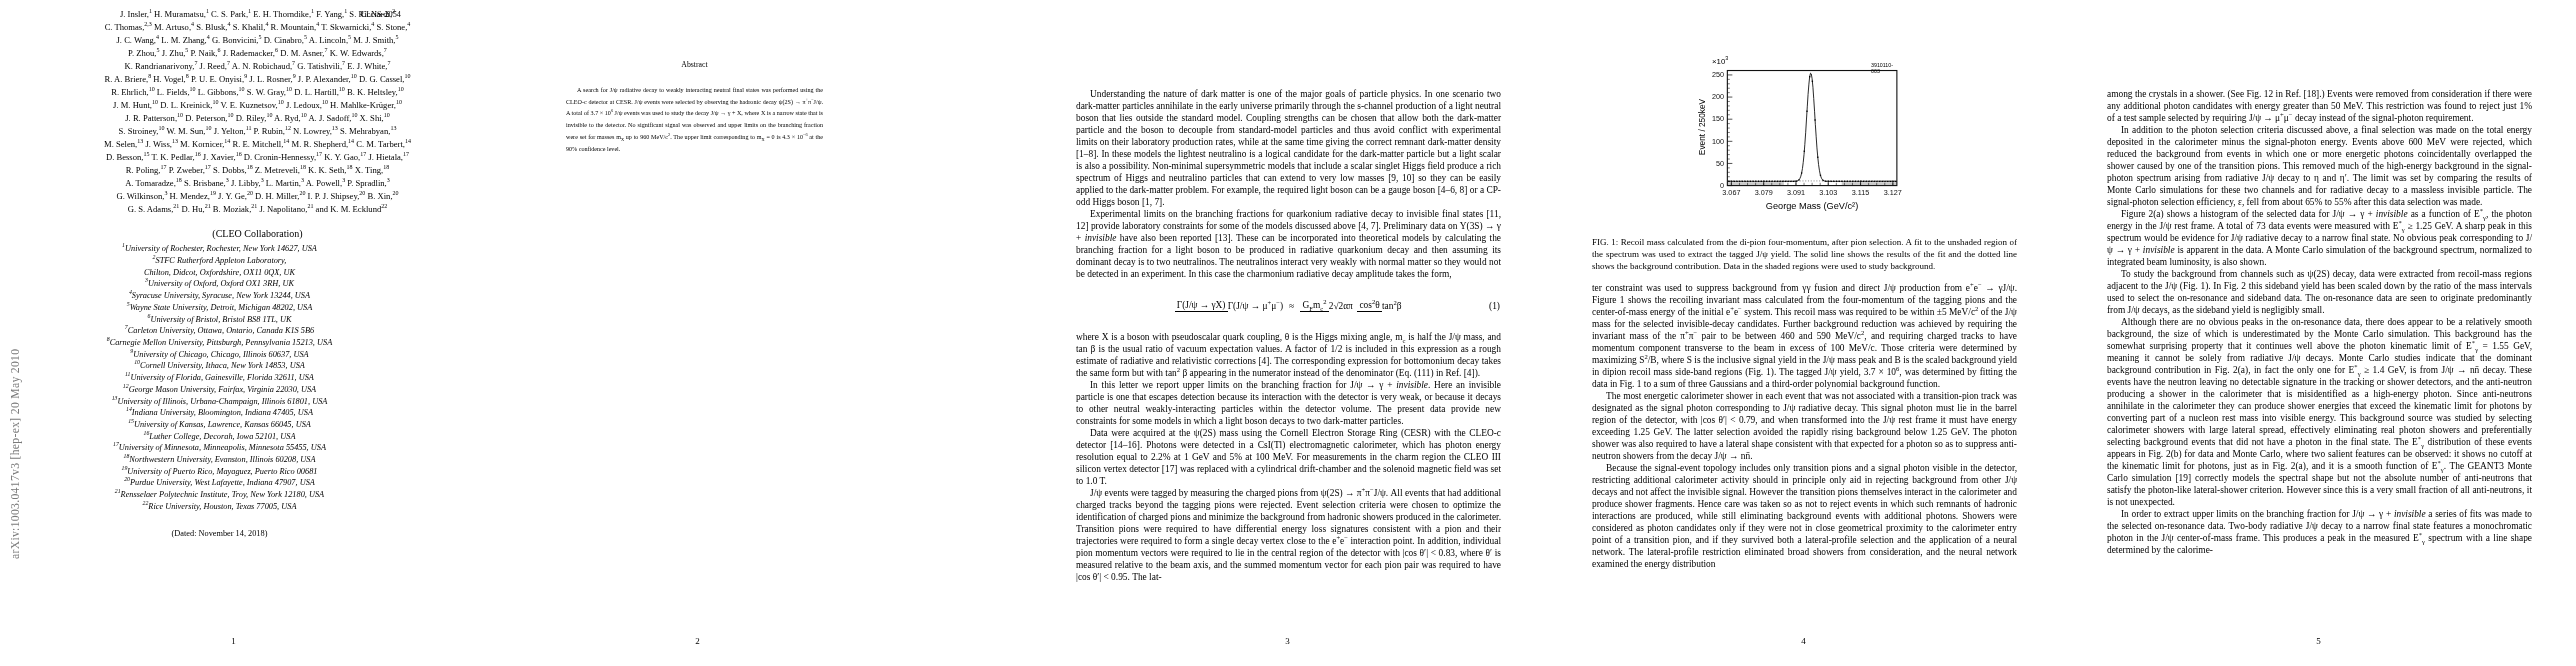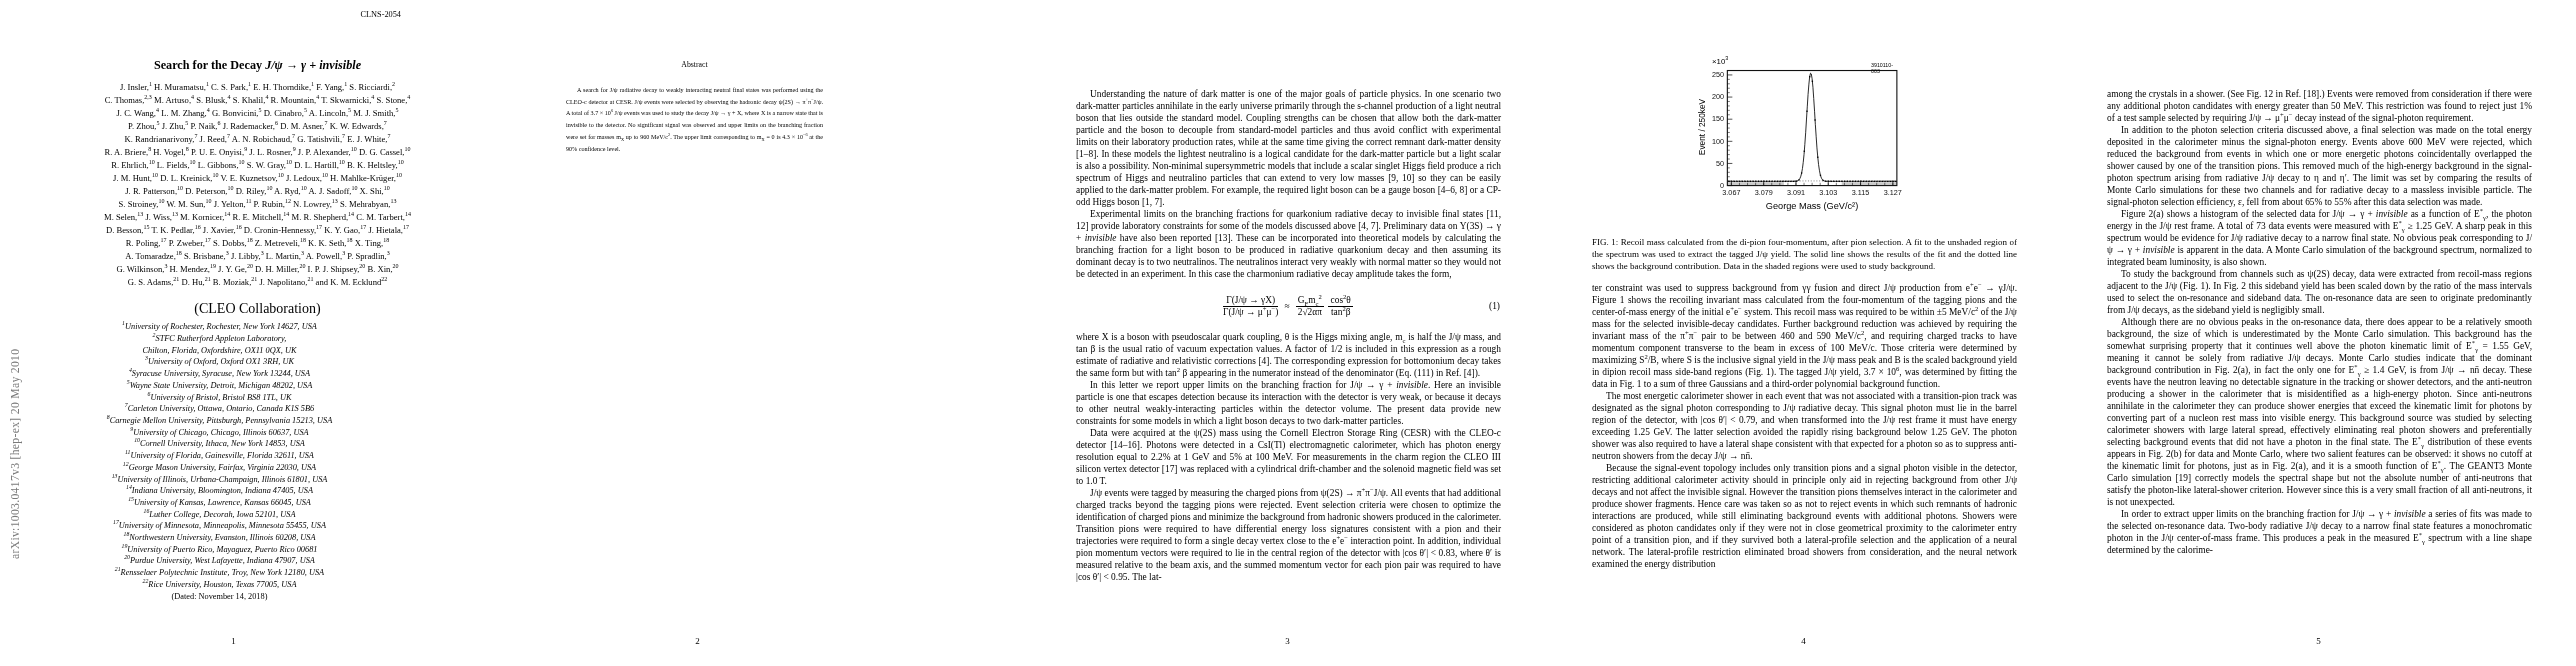--- a/index.html
+++ b/index.html
@@ -14,24 +14,24 @@
   
   .report-no{position:absolute;top:10px;right:114px;font-size:8.3px;}
   .arxiv-side{
     position:absolute;left:9px;top:559px;width:389px;
     transform:rotate(-90deg);transform-origin:left top;
     color:#7a7a7a;font-size:11.7px;letter-spacing:0.3px;white-space:nowrap;
   }
   .title{margin:58px 22px 0 22px;text-align:center;font-size:12.2px;font-weight:bold;}
   .authors{margin-top:7.8px;text-align:center;font-size:8.6px;line-height:13px;}
   .authors div{white-space:nowrap;}
-  .collab{margin-top:12.2px;text-align:center;font-size:14px;}
+  .collab{margin-top:12.2px;text-align:center;font-size:10px;}
   .affil-wrap{width:389px;margin:4.4px 0 0 25px;text-align:center;font-style:italic;
     font-size:8.3px;line-height:11.7px;}
-  .dated{width:389px;margin:1px 0 0 25px;text-align:center;font-style:normal;font-size:8.3px;}
+  .dated{width:389px;margin:16px 0 0 25px;text-align:center;font-style:normal;font-size:8.3px;}
   sup{font-size:70%;line-height:0;}
   sub{font-size:70%;line-height:0;}
 
   .pagenum{position:absolute;bottom:21px;left:0;right:0;text-align:center;font-size:9px;}
   #p1 .pagenum{right:48px;}
   #p2 .pagenum{right:150px;}
 
   
   .abs-block{margin:60px 0 0 51px;width:257px;}
   .abs-title{text-align:center;font-size:7.8px;margin-bottom:16px;}
@@ -39,21 +39,21 @@
 
   
   .bodytext{margin:0 45px 0 46px;width:425px;font-size:9.4px;line-height:12px;text-align:justify;}
   .bodytext p{margin:0;text-indent:14px;}
   .bodytext p.noindent{text-indent:0;}
   .mt-top{margin-top:88px;}
 
   
   .equation{position:relative;margin:9px 45px 7.8px 46px;display:flex;
     align-items:center;justify-content:center;font-size:9.4px;height:34px;}
-  .frac{display:inline-flex;flex-direction:column;text-align:center;vertical-align:middle;margin:0 2.2px;}
+  .frac{display:inline-flex;flex-direction:row;text-align:center;vertical-align:middle;margin:0 2.2px;}
   .frac .num{display:block;border-bottom:0.7px solid #000;padding:0 2.2px 0.6px 2.2px;}
   .frac .den{display:block;padding-top:0.6px;}
   .eq-rel{margin:0 3.9px;}
   .eq-number{position:absolute;right:0;top:50%;transform:translateY(-50%);}
 
   
   .figure{position:relative;width:239px;height:168px;margin:56px 0 0 138px;}
   .figure svg{position:absolute;left:0;top:0;}
   .fig-e3{position:absolute;left:28px;top:1.1px;font-family:"Liberation Sans",sans-serif;font-size:7.8px;}
   .fig-id{position:absolute;left:213px;top:5.6px;transform:translateX(-100%);
@@ -65,21 +65,20 @@
   #fig1-svg text{font-family:"Liberation Sans",sans-serif;font-size:13px;fill:#111;}
   .caption{margin:12.2px 45px 0 46px;width:425px;font-size:9px;line-height:12px;text-align:justify;}
   .caption + .bodytext{margin-top:10px;}
 </style>
 </head>
 <body>
 
 <div class="page" id="p1">
   <div class="arxiv-side">arXiv:1003.0417v3  [hep-ex]  20 May 2010</div>
   <div class="report-no">CLNS-2054</div>
-  <div class="title">Search for the Decay <i>J/ψ → γ + invisible</i></div>
   <div class="authors">
       <div>J. Insler,<sup>1</sup> H. Muramatsu,<sup>1</sup> C. S. Park,<sup>1</sup> E. H. Thorndike,<sup>1</sup> F. Yang,<sup>1</sup> S. Ricciardi,<sup>2</sup></div>
       <div>C. Thomas,<sup>2,3</sup> M. Artuso,<sup>4</sup> S. Blusk,<sup>4</sup> S. Khalil,<sup>4</sup> R. Mountain,<sup>4</sup> T. Skwarnicki,<sup>4</sup> S. Stone,<sup>4</sup></div>
       <div>J. C. Wang,<sup>4</sup> L. M. Zhang,<sup>4</sup> G. Bonvicini,<sup>5</sup> D. Cinabro,<sup>5</sup> A. Lincoln,<sup>5</sup> M. J. Smith,<sup>5</sup></div>
       <div>P. Zhou,<sup>5</sup> J. Zhu,<sup>5</sup> P. Naik,<sup>6</sup> J. Rademacker,<sup>6</sup> D. M. Asner,<sup>7</sup> K. W. Edwards,<sup>7</sup></div>
       <div>K. Randrianarivony,<sup>7</sup> J. Reed,<sup>7</sup> A. N. Robichaud,<sup>7</sup> G. Tatishvili,<sup>7</sup> E. J. White,<sup>7</sup></div>
       <div>R. A. Briere,<sup>8</sup> H. Vogel,<sup>8</sup> P. U. E. Onyisi,<sup>9</sup> J. L. Rosner,<sup>9</sup> J. P. Alexander,<sup>10</sup> D. G. Cassel,<sup>10</sup></div>
       <div>R. Ehrlich,<sup>10</sup> L. Fields,<sup>10</sup> L. Gibbons,<sup>10</sup> S. W. Gray,<sup>10</sup> D. L. Hartill,<sup>10</sup> B. K. Heltsley,<sup>10</sup></div>
       <div>J. M. Hunt,<sup>10</sup> D. L. Kreinick,<sup>10</sup> V. E. Kuznetsov,<sup>10</sup> J. Ledoux,<sup>10</sup> H. Mahlke-Krüger,<sup>10</sup></div>
       <div>J. R. Patterson,<sup>10</sup> D. Peterson,<sup>10</sup> D. Riley,<sup>10</sup> A. Ryd,<sup>10</sup> A. J. Sadoff,<sup>10</sup> X. Shi,<sup>10</sup></div>
@@ -88,21 +87,21 @@
       <div>D. Besson,<sup>15</sup> T. K. Pedlar,<sup>16</sup> J. Xavier,<sup>16</sup> D. Cronin-Hennessy,<sup>17</sup> K. Y. Gao,<sup>17</sup> J. Hietala,<sup>17</sup></div>
       <div>R. Poling,<sup>17</sup> P. Zweber,<sup>17</sup> S. Dobbs,<sup>18</sup> Z. Metreveli,<sup>18</sup> K. K. Seth,<sup>18</sup> X. Ting,<sup>18</sup></div>
       <div>A. Tomaradze,<sup>18</sup> S. Brisbane,<sup>3</sup> J. Libby,<sup>3</sup> L. Martin,<sup>3</sup> A. Powell,<sup>3</sup> P. Spradlin,<sup>3</sup></div>
       <div>G. Wilkinson,<sup>3</sup> H. Mendez,<sup>19</sup> J. Y. Ge,<sup>20</sup> D. H. Miller,<sup>20</sup> I. P. J. Shipsey,<sup>20</sup> B. Xin,<sup>20</sup></div>
       <div>G. S. Adams,<sup>21</sup> D. Hu,<sup>21</sup> B. Moziak,<sup>21</sup> J. Napolitano,<sup>21</sup> and K. M. Ecklund<sup>22</sup></div>
     </div>
   <div class="collab">(CLEO Collaboration)</div>
   <div class="affil-wrap">
       <div><sup>1</sup>University of Rochester, Rochester, New York 14627, USA</div>
       <div><sup>2</sup>STFC Rutherford Appleton Laboratory,</div>
-      <div>Chilton, Florida, Oxfordshire, OX11 0QX, UK</div>
+      <div>Chilton, Didcot, Oxfordshire, OX11 0QX, UK</div>
       <div><sup>3</sup>University of Oxford, Oxford OX1 3RH, UK</div>
       <div><sup>4</sup>Syracuse University, Syracuse, New York 13244, USA</div>
       <div><sup>5</sup>Wayne State University, Detroit, Michigan 48202, USA</div>
       <div><sup>6</sup>University of Bristol, Bristol BS8 1TL, UK</div>
       <div><sup>7</sup>Carleton University, Ottawa, Ontario, Canada K1S 5B6</div>
       <div><sup>8</sup>Carnegie Mellon University, Pittsburgh, Pennsylvania 15213, USA</div>
       <div><sup>9</sup>University of Chicago, Chicago, Illinois 60637, USA</div>
       <div><sup>10</sup>Cornell University, Ithaca, New York 14853, USA</div>
       <div><sup>11</sup>University of Florida, Gainesville, Florida 32611, USA</div>
       <div><sup>12</sup>George Mason University, Fairfax, Virginia 22030, USA</div>

